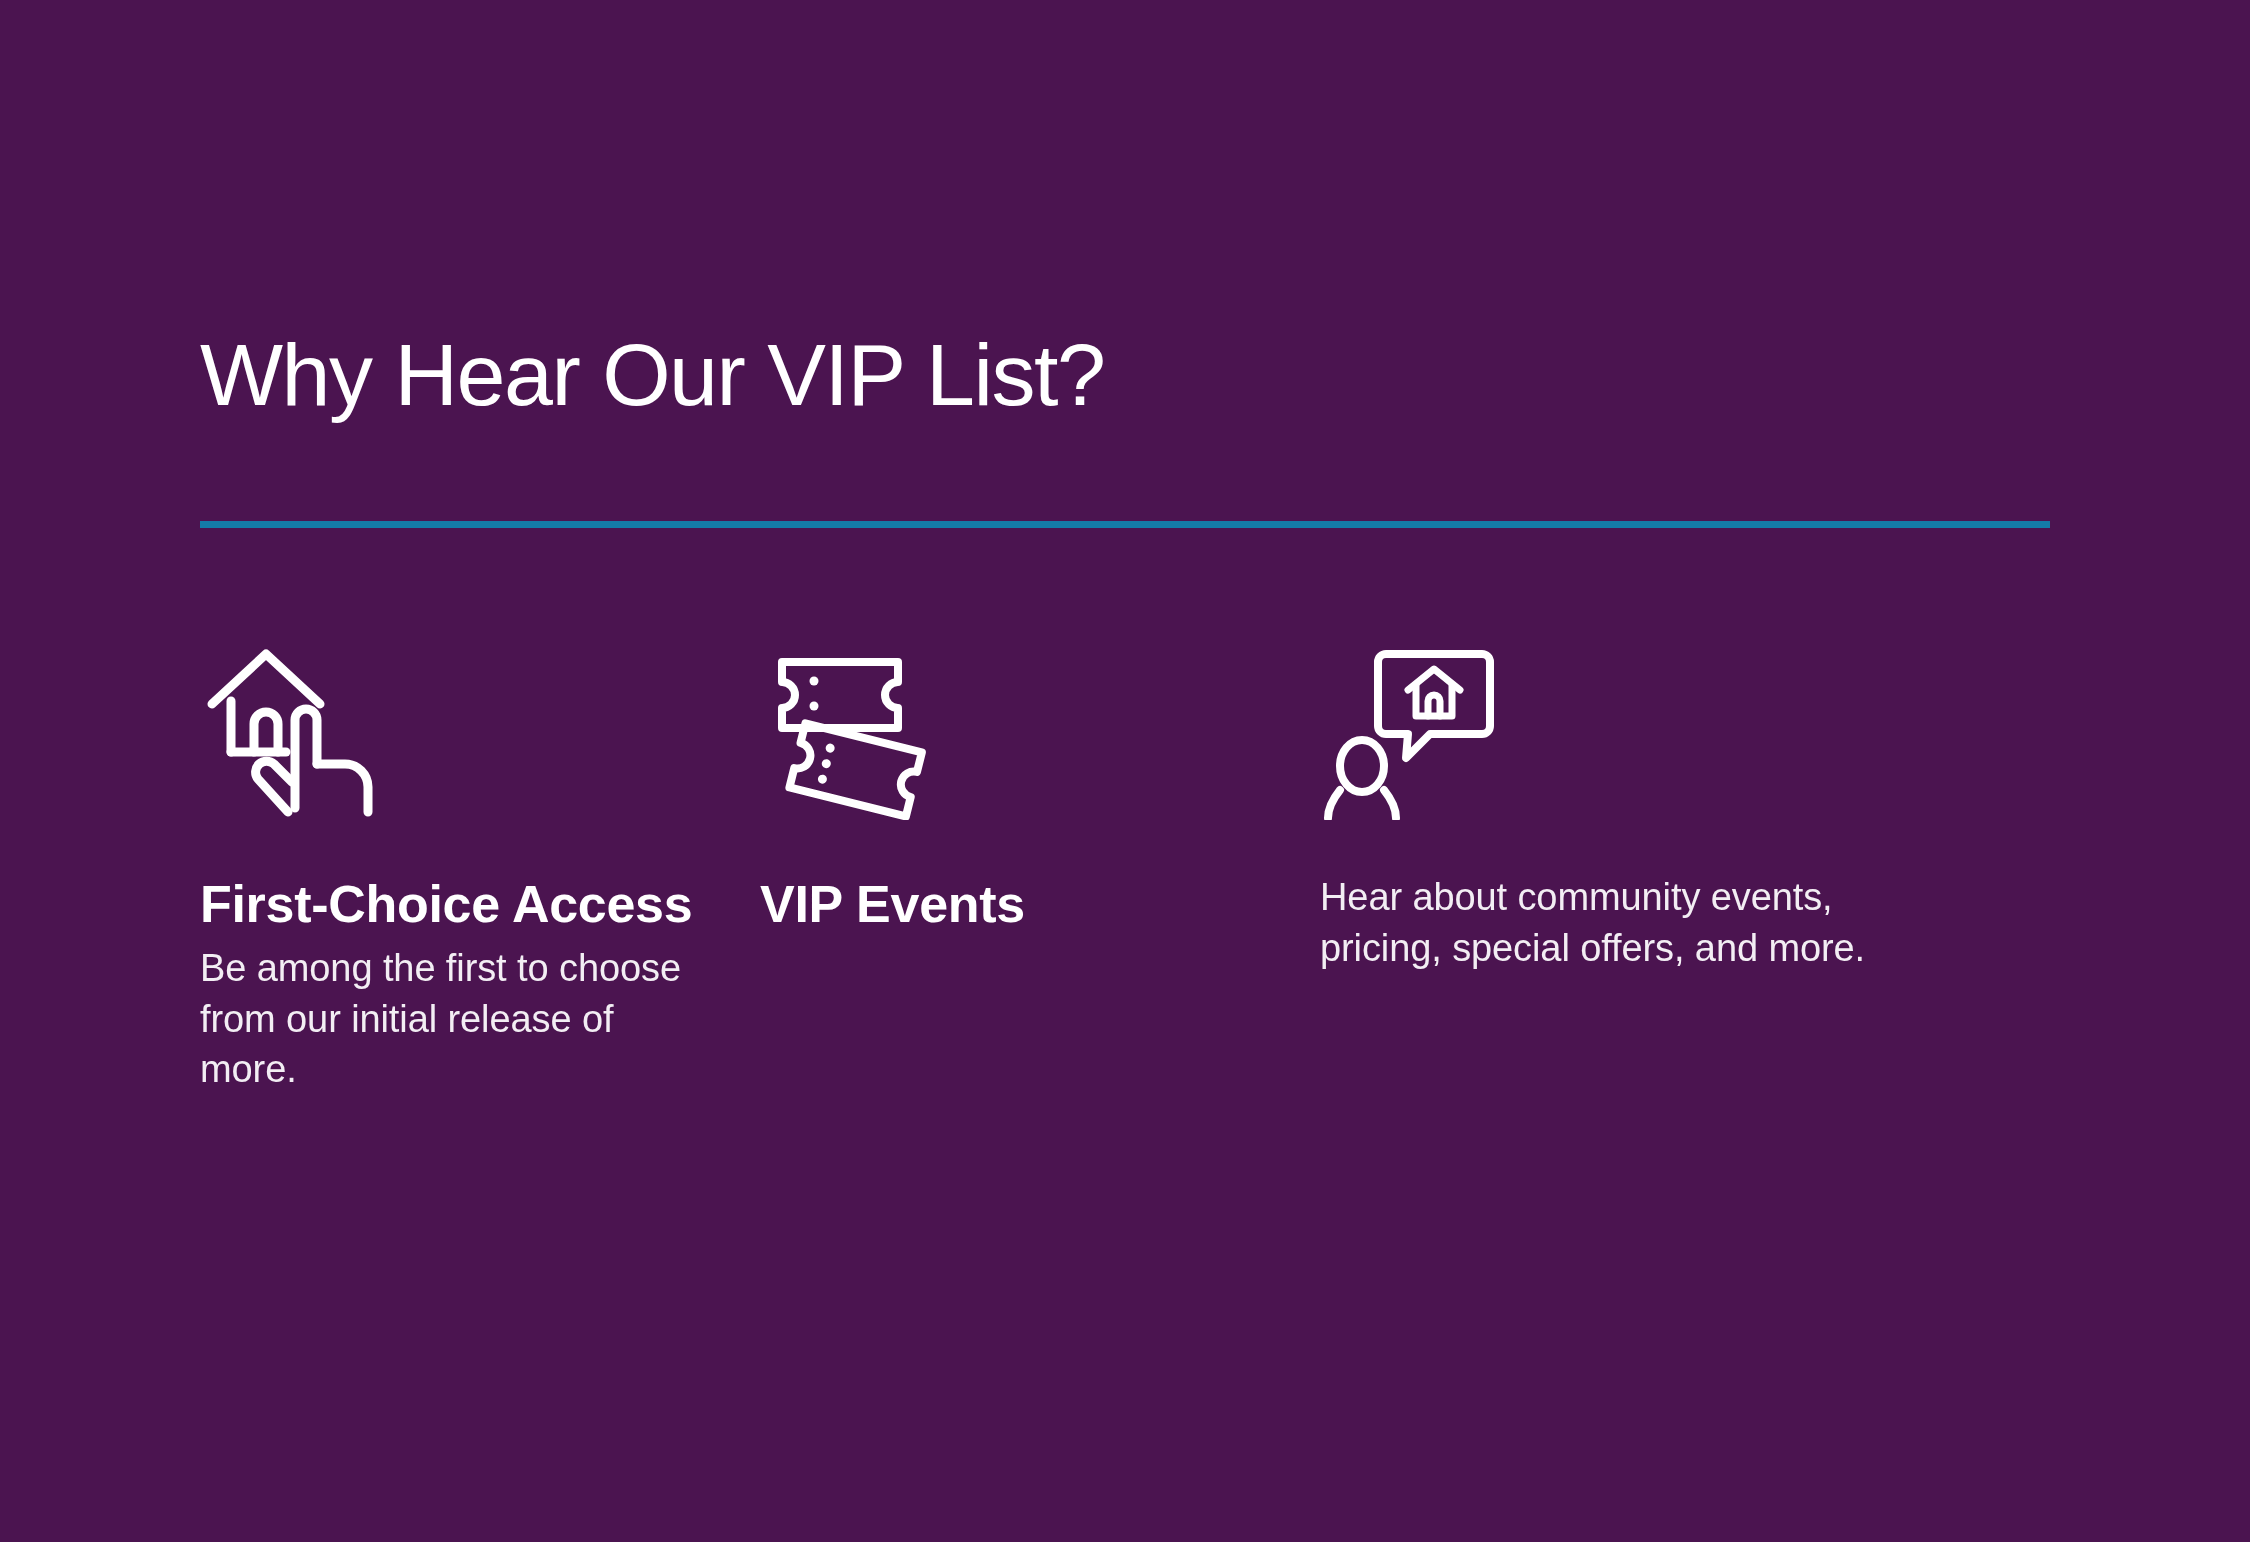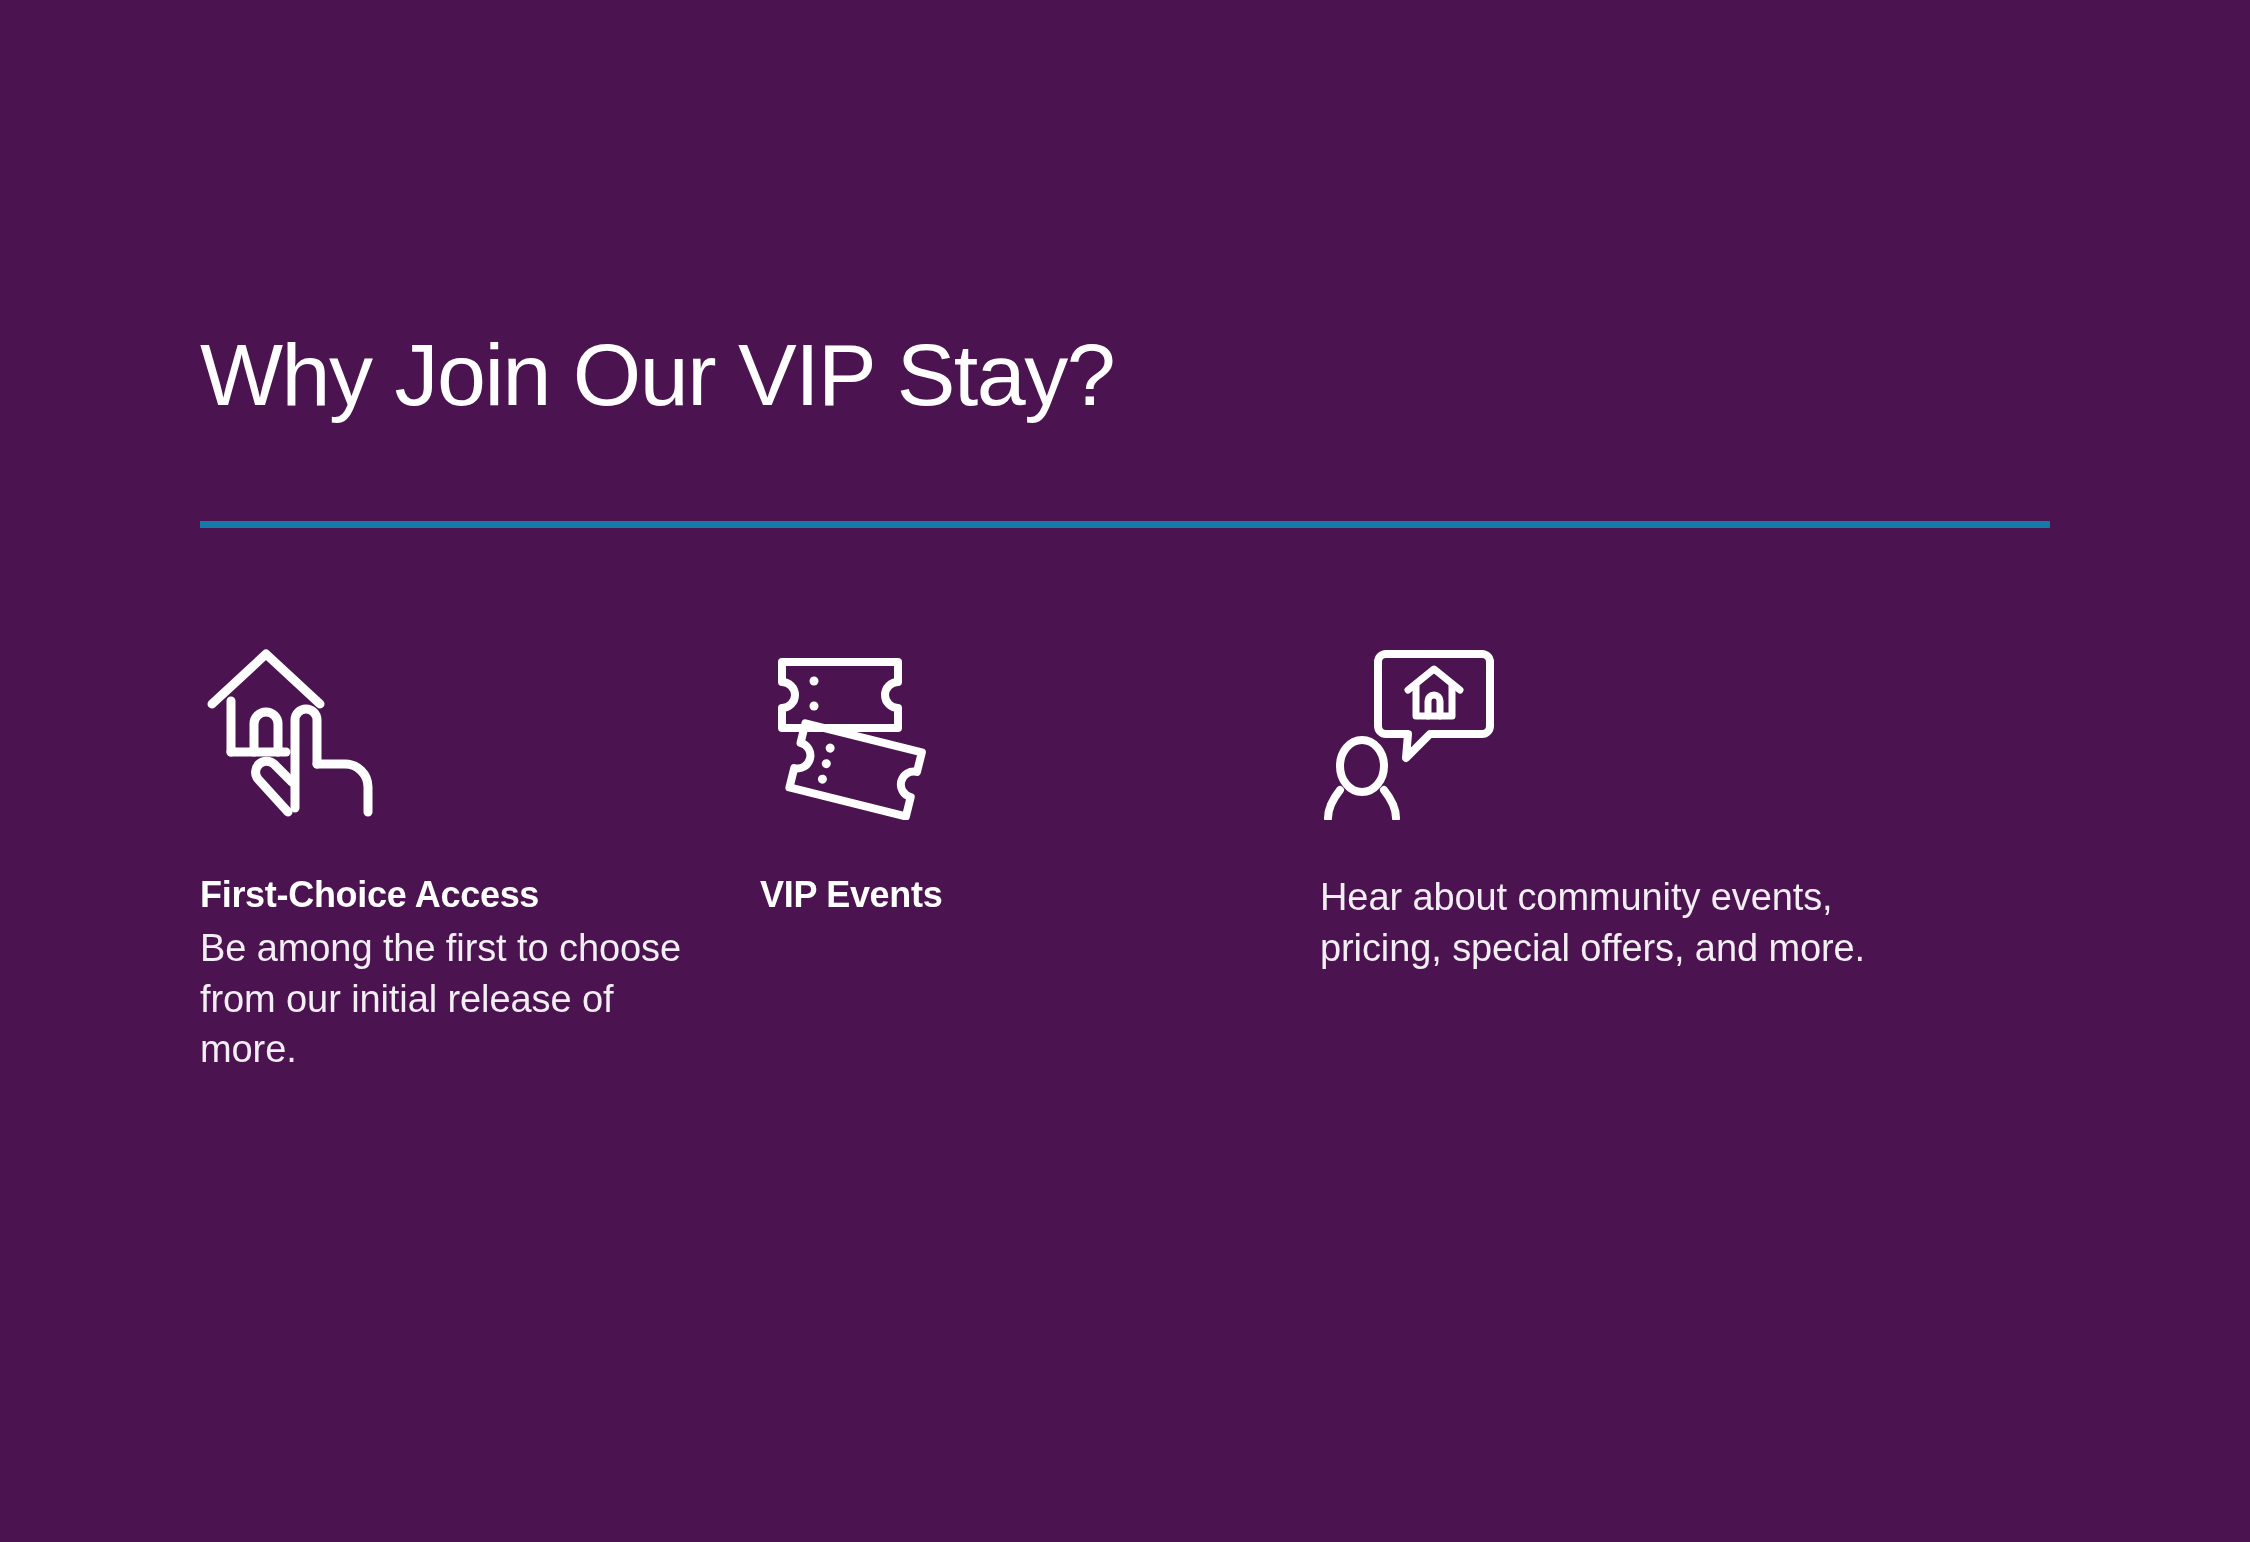--- a/index.html
+++ b/index.html
@@ -71,42 +71,42 @@
     margin: 0 0 52px 0;
     display: block;
   }
   .icon-wrap svg {
     display: block;
     width: 100%;
     height: 100%;
   }
   .col-heading {
     margin: 0 0 6px 0;
-    font-size: 36px;
+    font-size: 52px;
     font-weight: 700;
     color: #FFFFFF;
     letter-spacing: -0.3px;
     line-height: 1.25;
   }
   .col-body {
     margin: 0;
     font-size: 38px;
     font-weight: 400;
     color: #F3EEF4;
     line-height: 1.33;
     letter-spacing: -0.1px;
   }
 </style>
 </head>
 <body>
 
 <div class="slide">
   <div class="content">
 
-    <h1 class="page-title">Why Join Our VIP Stay?</h1>
+    <h1 class="page-title">Why Hear Our VIP List?</h1>
 
     <div class="title-rule"></div>
 
     <div class="columns">
 
       <div class="col c1">
         <span class="icon-wrap">
           <svg viewBox="0 0 180 180" fill="none" xmlns="http://www.w3.org/2000/svg" stroke="#FFFFFF" stroke-width="9" stroke-linecap="round" stroke-linejoin="round">
 
             <path d="M12 64 L66 14 L120 64"></path>

